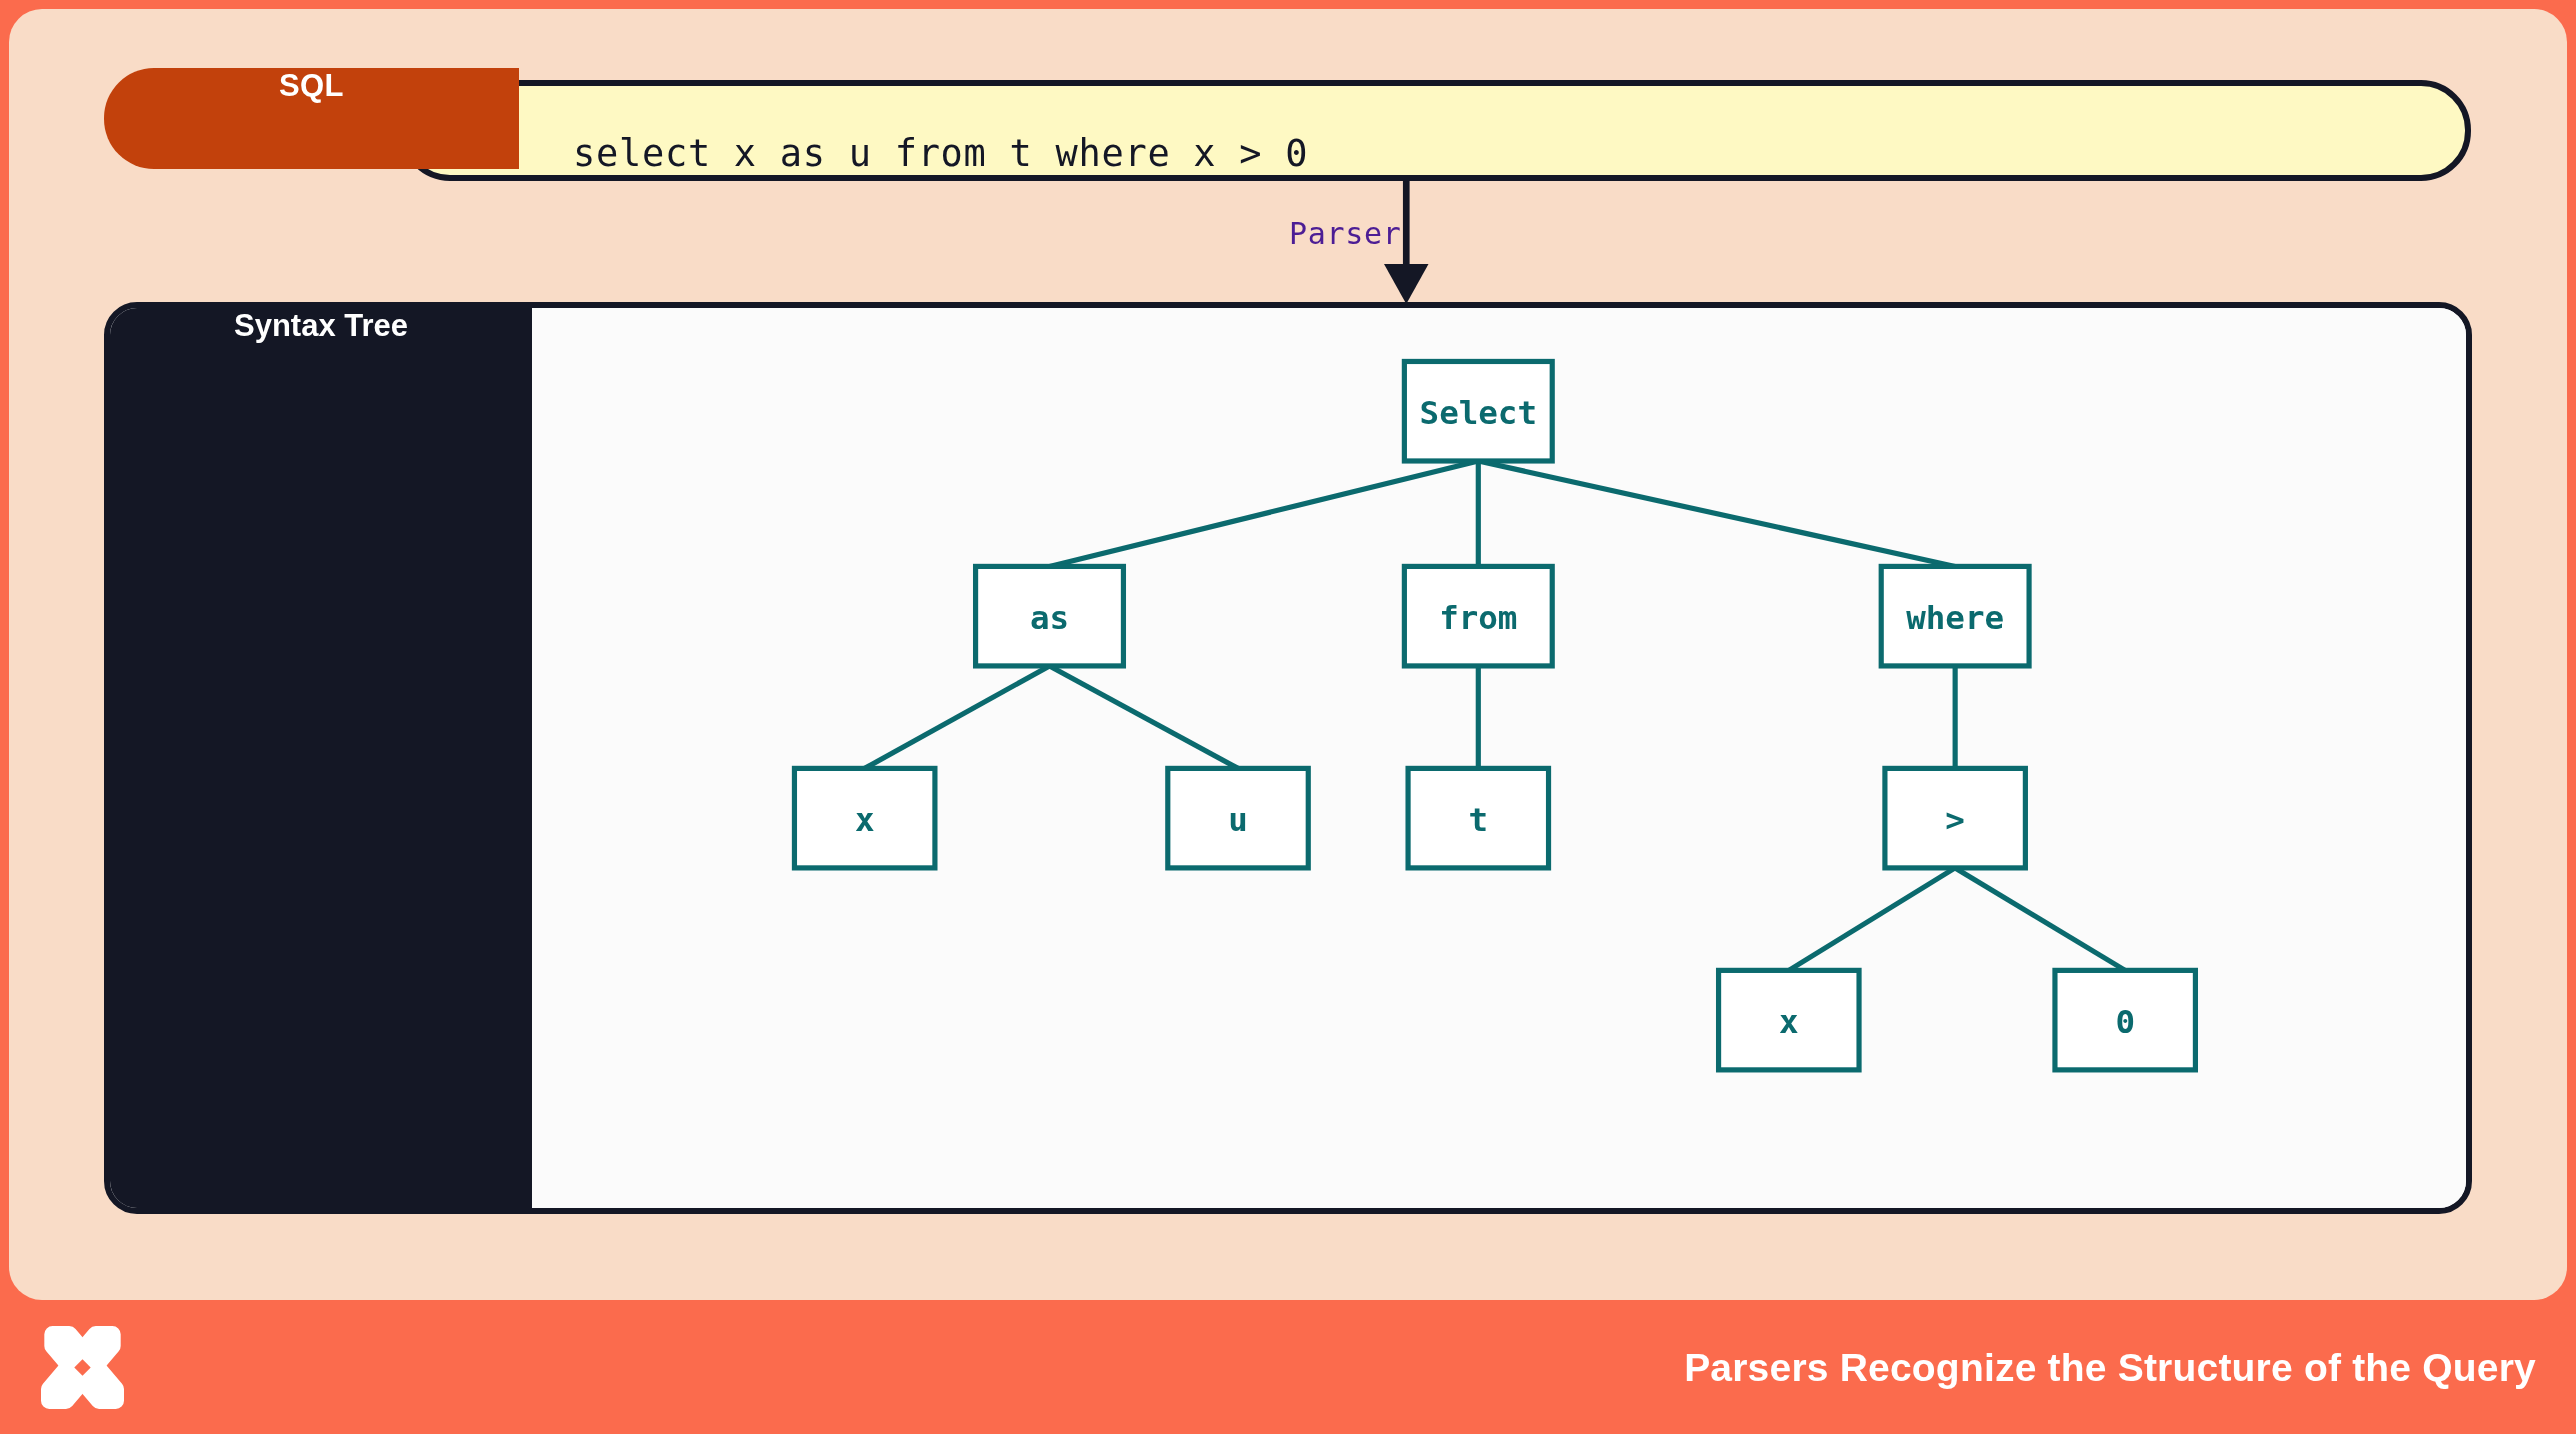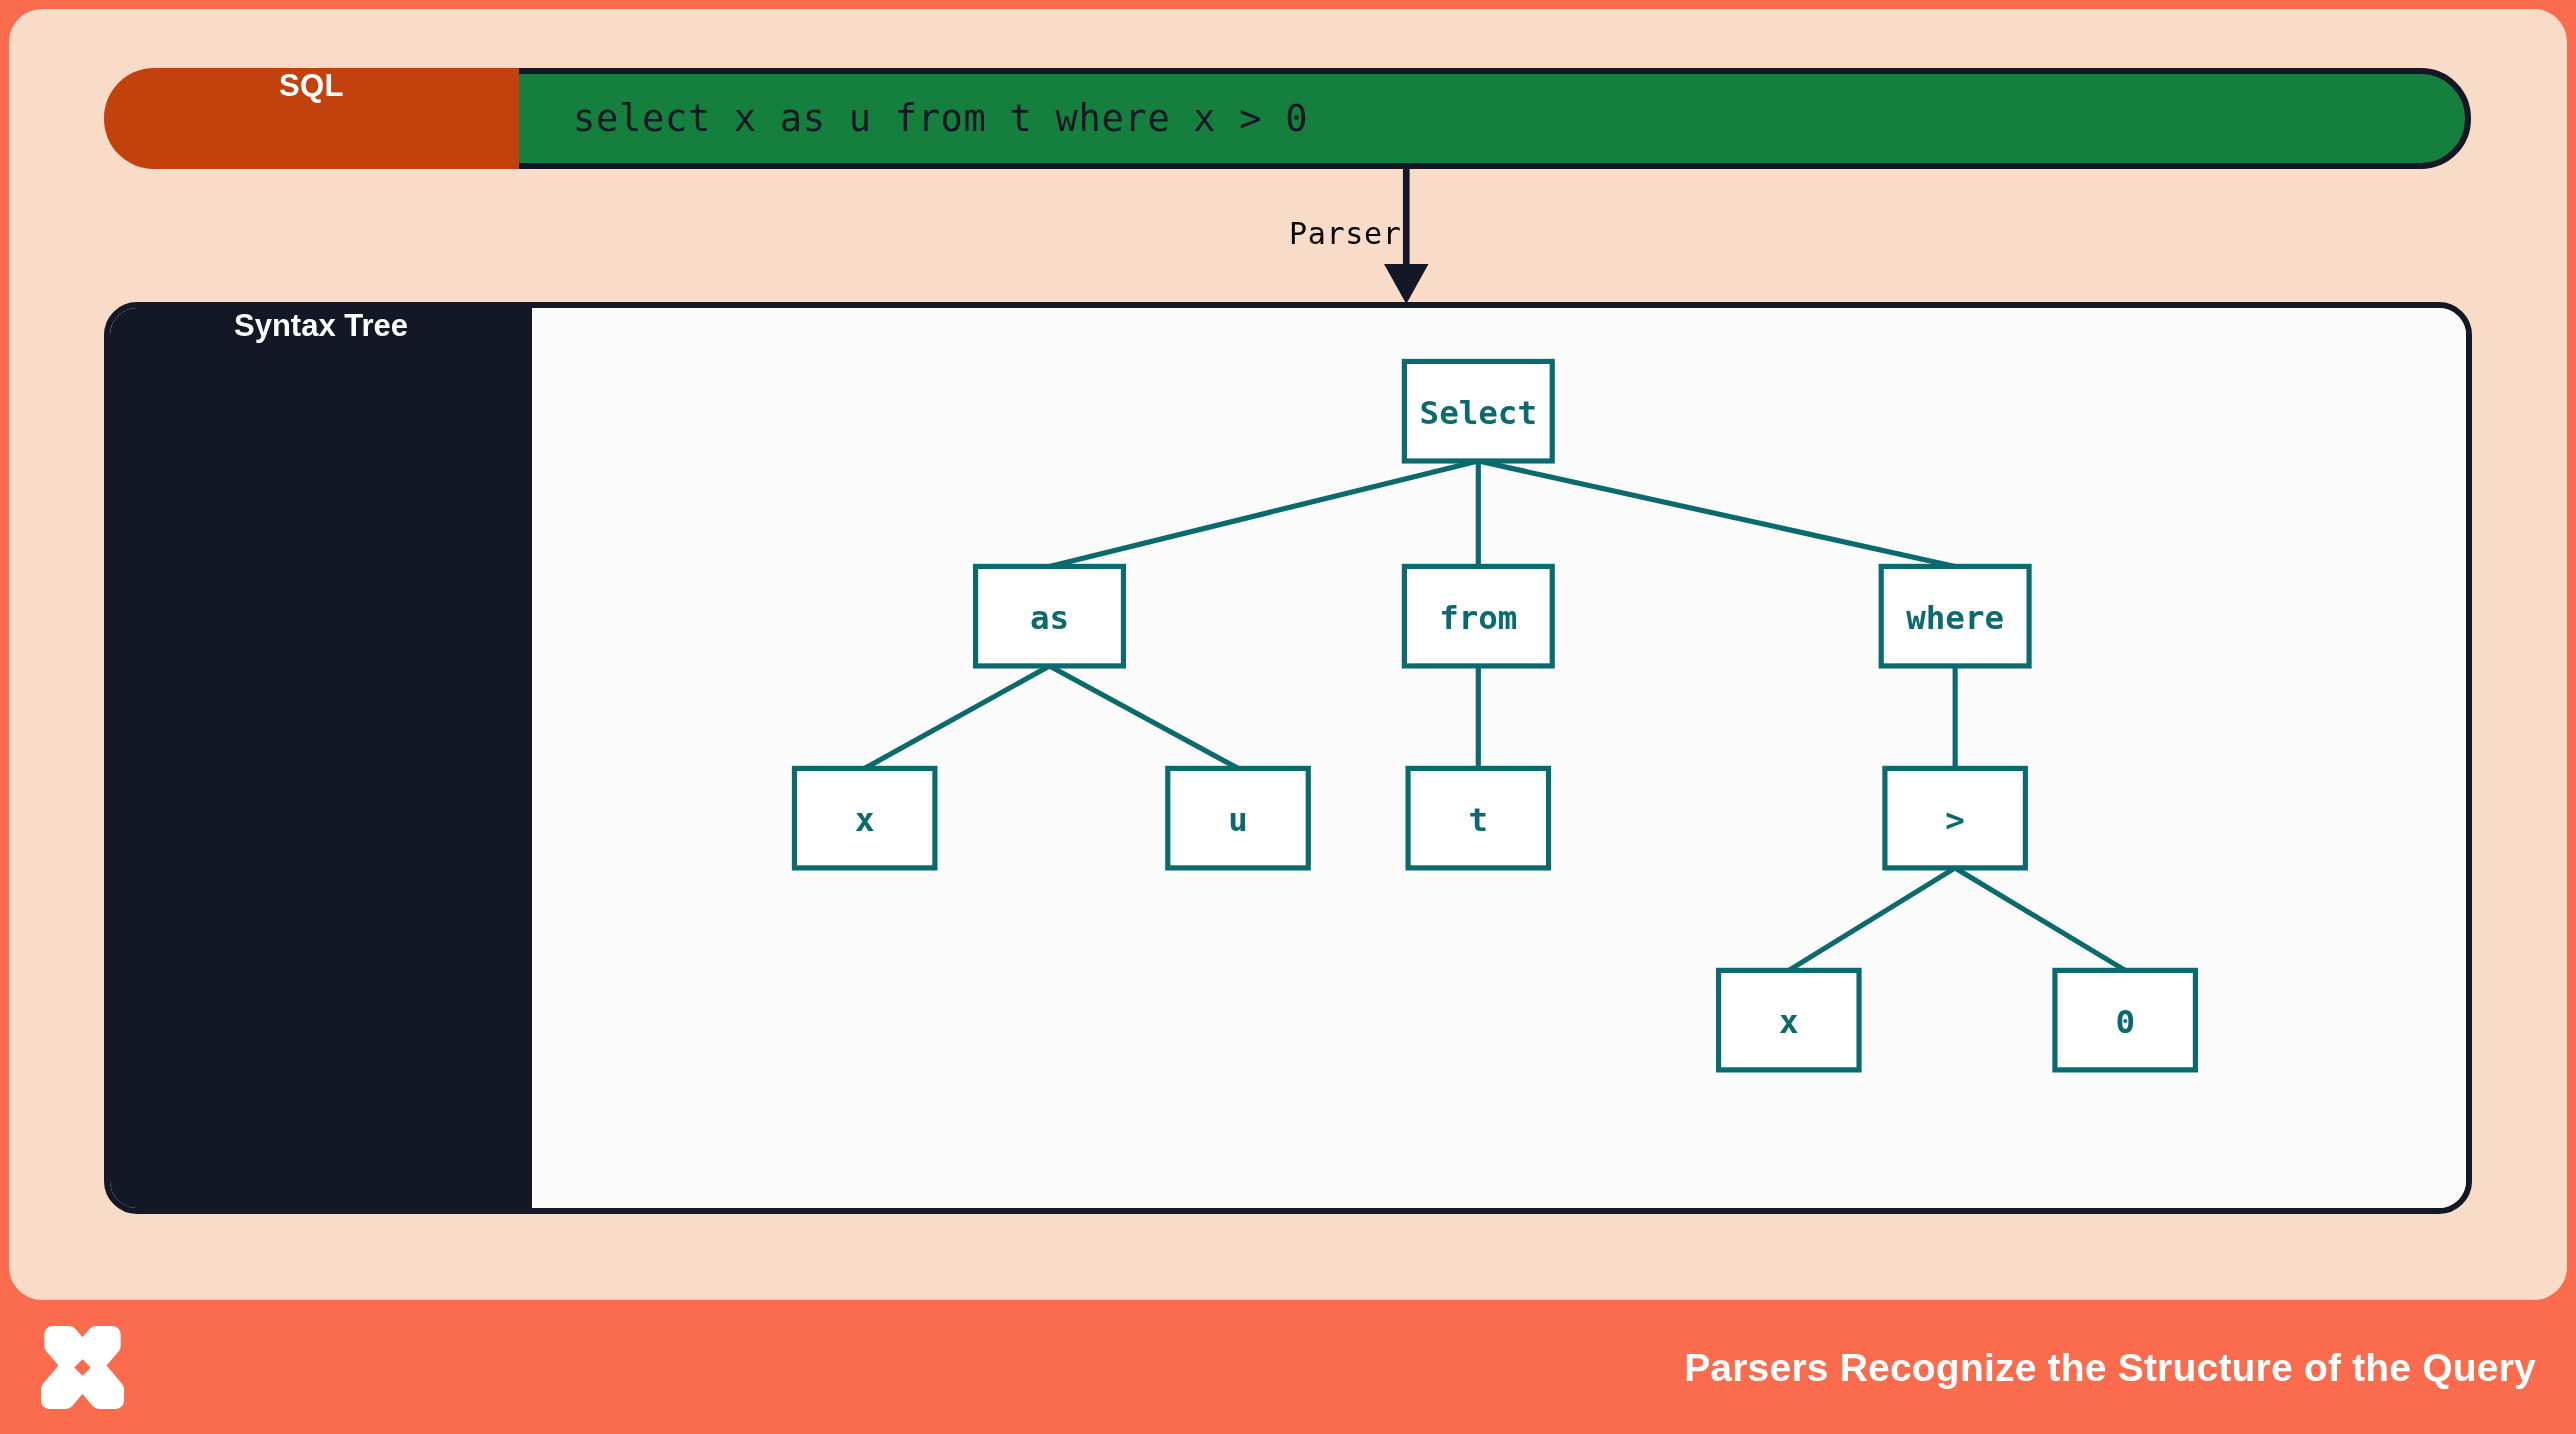--- a/index.html
+++ b/index.html
@@ -50,29 +50,29 @@
   }
   .sql-label-text {
     color: #ffffff;
     font-size: 31px;
     font-weight: bold;
     letter-spacing: 0.4px;
   }
   .sql-input {
     position: absolute;
     left: 296px;
-    top: 0;
+    top: 12px;
     width: 2071px;
     height: 101px;
-    background: #15803d;
+    background: #fef9c3;
     border: 6.7px solid #141725;
     border-radius: 50px;
     box-sizing: border-box;
     display: flex;
-    align-items: center;
+    align-items: flex-end;
     z-index: 1;
   }
   .sql-query {
     margin-left: 167px;
     color: #141725;
     font-family: "DejaVu Sans Mono", "Liberation Mono", monospace;
     font-size: 37px;
     letter-spacing: 0.7px;
     white-space: pre;
   }
@@ -82,21 +82,21 @@
     left: 1252px;
     top: 169px;
     width: 356px;
     height: 135px;
     pointer-events: none;
   }
   .parser-label {
     position: absolute;
     left: 1289px;
     top: 216px;
-    color: #000000;
+    color: #4c1d95;
     font-family: "DejaVu Sans Mono", "Liberation Mono", monospace;
     font-size: 30px;
     letter-spacing: 0.7px;
   }
   
   .tree-panel {
     position: absolute;
     left: 104px;
     top: 302px;
     width: 2368px;

